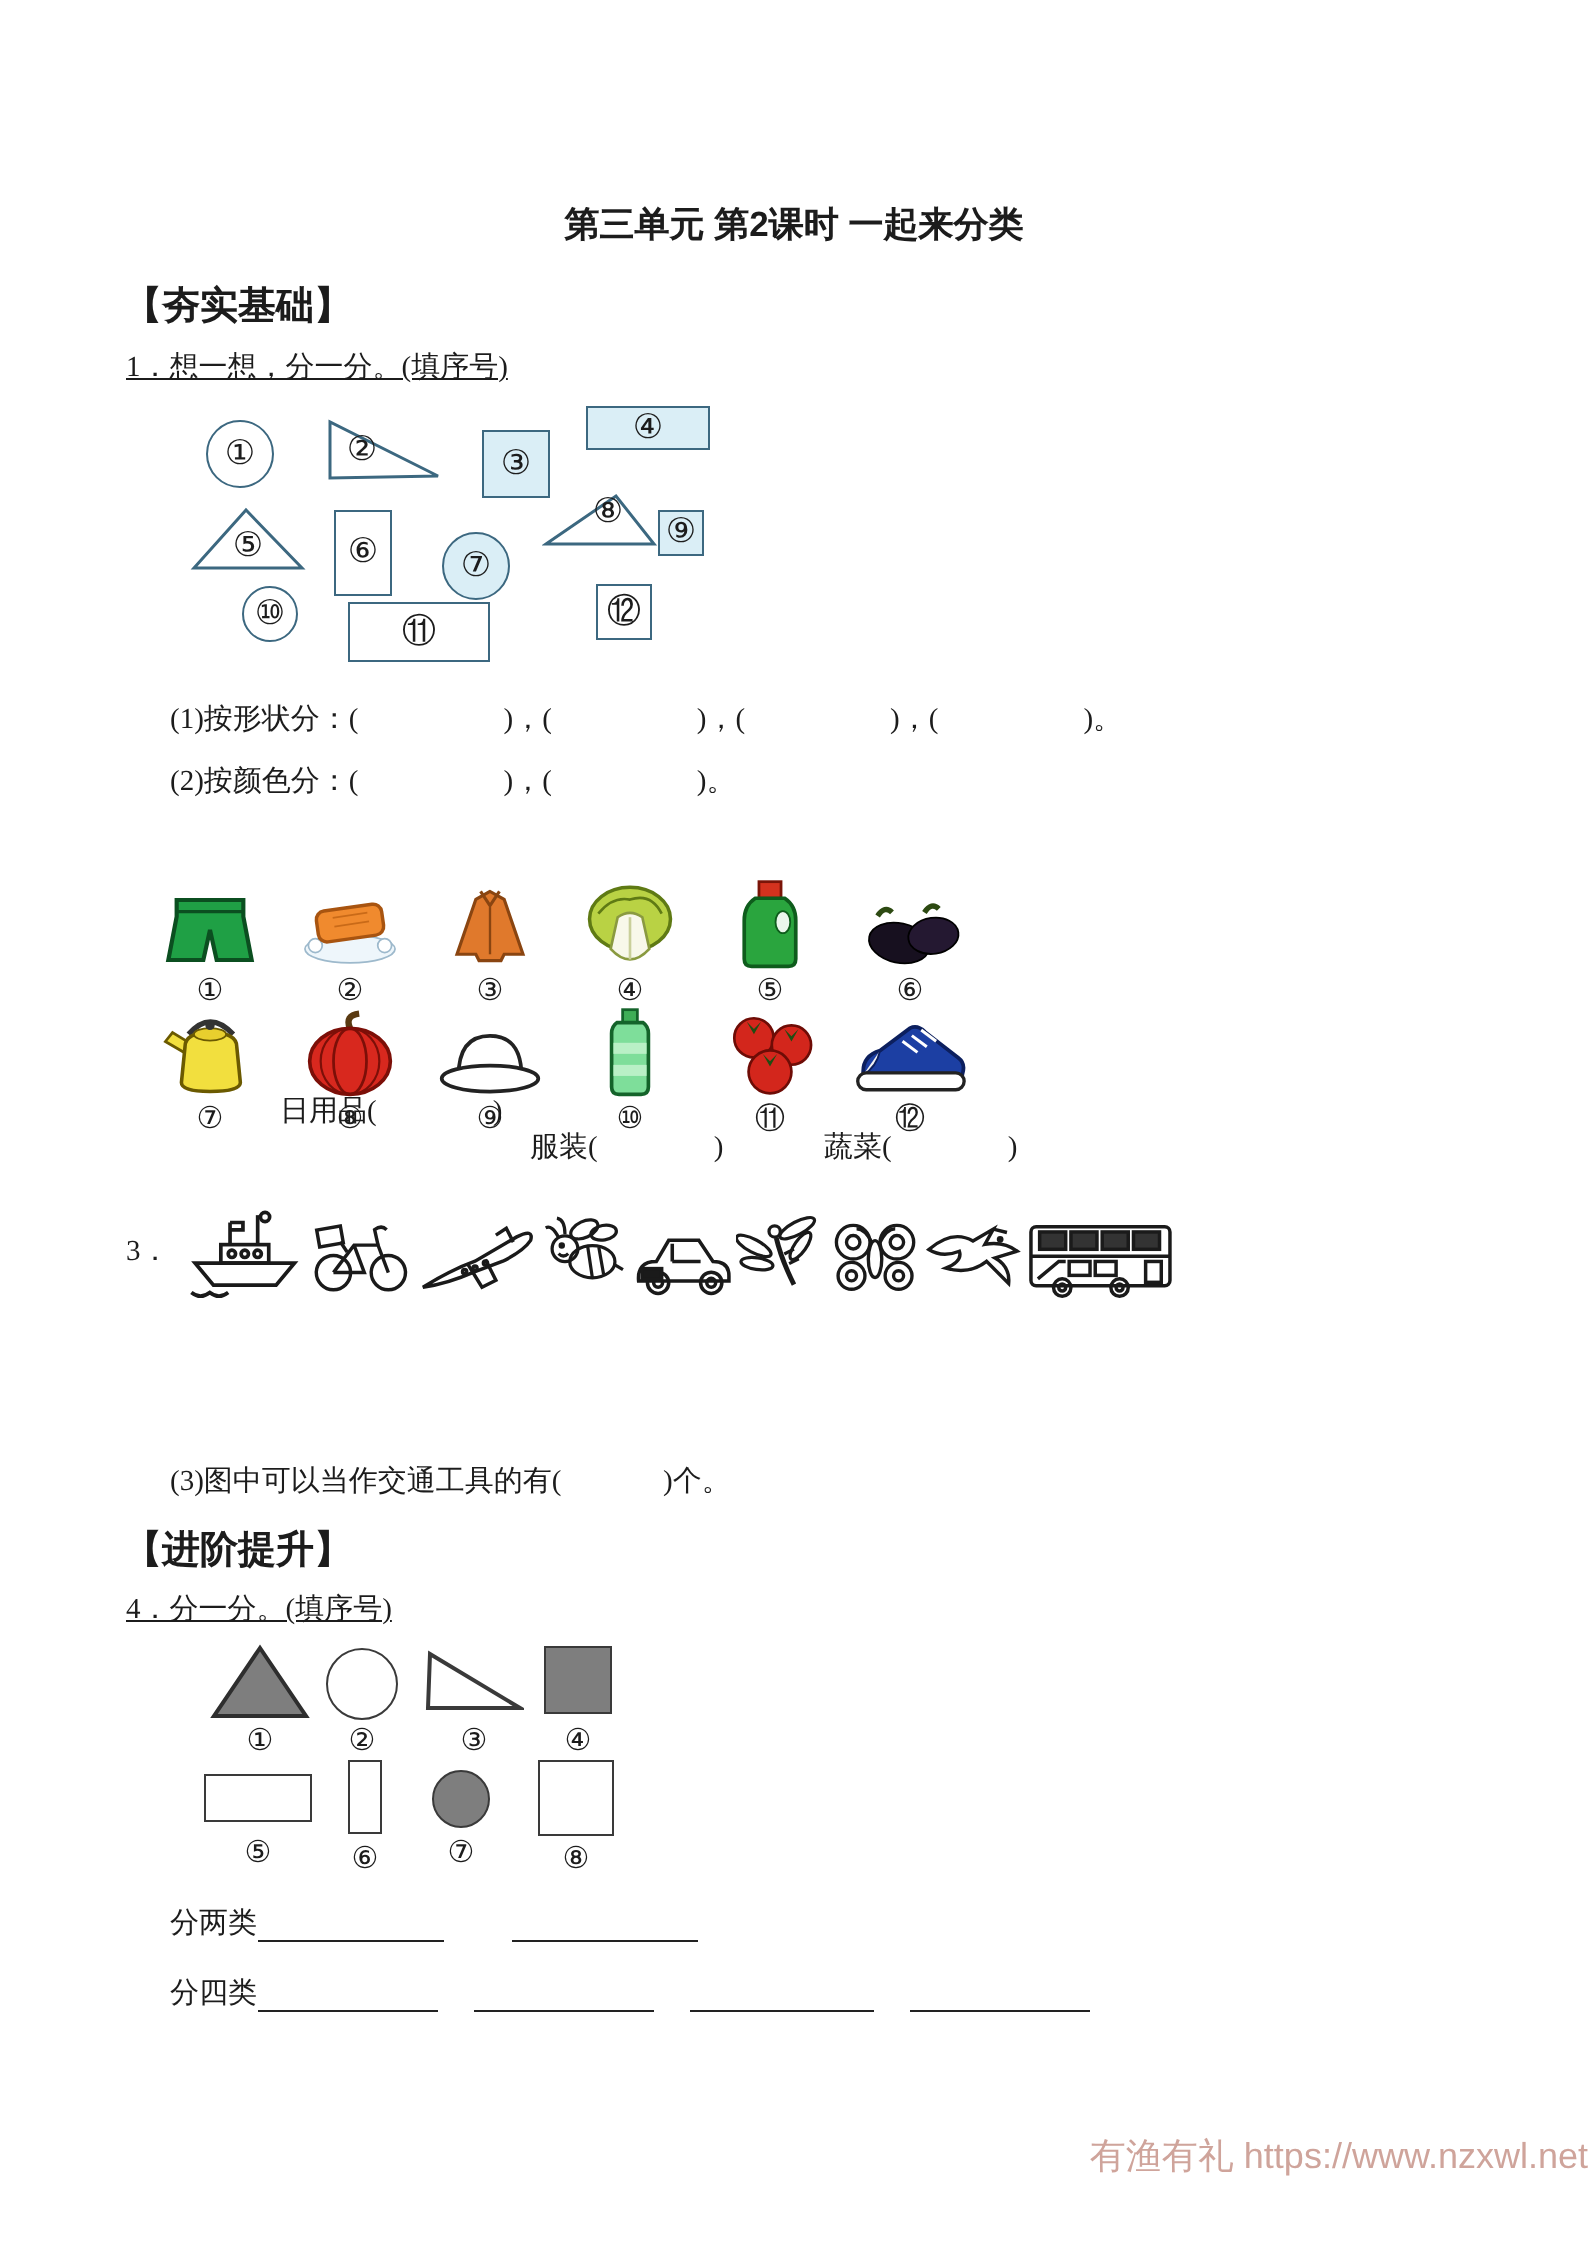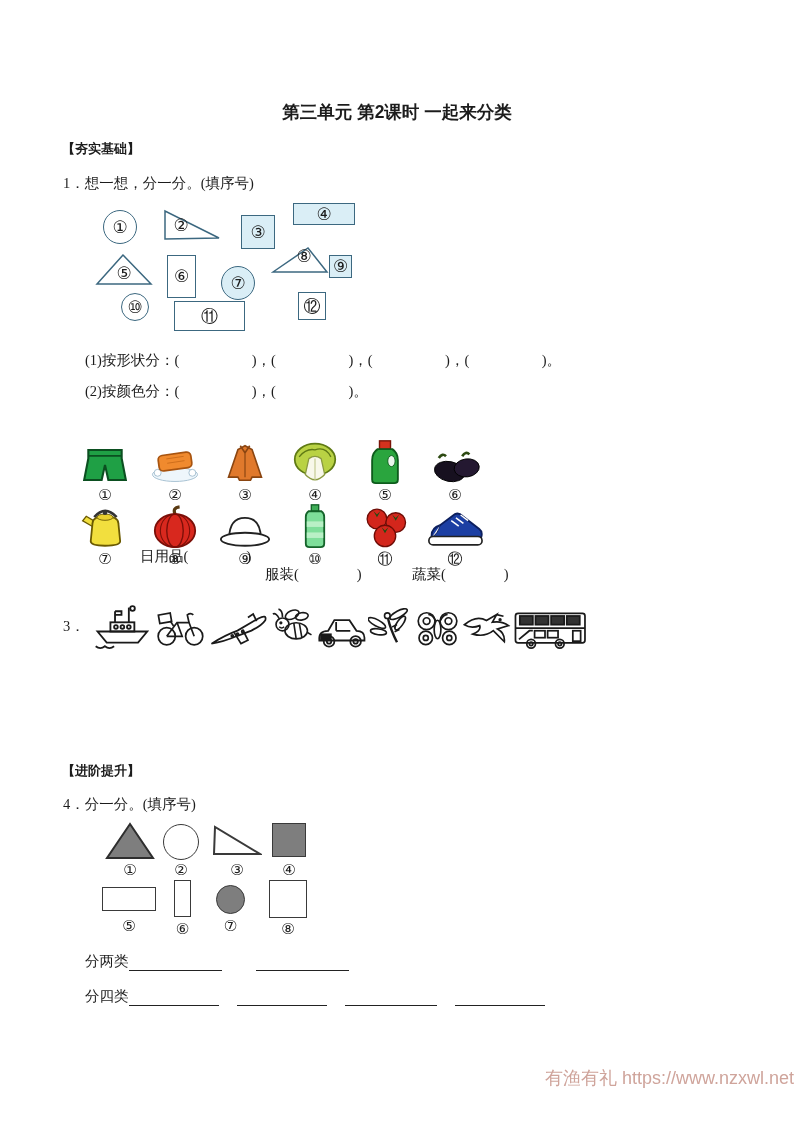--- a/index.html
+++ b/index.html
@@ -2,22 +2,22 @@
 <html><head>
 <meta charset="utf-8">
 <style>
   html,body{margin:0;padding:0;background:#ffffff;}
   .page{position:relative;width:794px;height:1088px;background:#fff;overflow:hidden;
         font-family:"Liberation Serif","DejaVu Serif",serif;color:#1c1c1c;}
   .abs{position:absolute;}
   .line{white-space:pre;font-size:14.5px;line-height:1.2;}
   .title{width:100%;text-align:center;font-family:"Liberation Sans","DejaVu Sans",sans-serif;
          font-weight:bold;font-size:17.5px;}
-  .sec-header{font-family:"Liberation Sans","DejaVu Sans",sans-serif;font-weight:bold;font-size:13px;}
-  .prompt{font-size:14.5px;white-space:pre;}
+  .sec-header{font-family:"Liberation Sans","DejaVu Sans",sans-serif;font-weight:bold;font-size:19px;}
+  .prompt{font-size:14.5px;white-space:pre;text-decoration:underline;}
   
   .shape-wrap{position:absolute;display:flex;align-items:center;justify-content:center;}
   .shape-wrap svg{position:absolute;inset:0;width:100%;height:100%;}
   .cnum{position:relative;z-index:2;font-size:17px;line-height:1;font-family:"DejaVu Sans",sans-serif;}
   .outl{border:1.5px solid #3c6880;box-sizing:border-box;background:#fff;}
   .outl.blue{background:#daeef6;}
   .circ{border-radius:50%;}
   .q4outl{border:1.6px solid #3a3a3a;box-sizing:border-box;background:#fff;}
   .q4outl.gray{background:#7e7e7e;}
   .qnum-under{position:absolute;text-align:center;font-size:15px;font-family:"DejaVu Sans",sans-serif;}
@@ -327,20 +327,21 @@
         <rect x="26" y="26" width="12" height="8"></rect>
         <rect x="41" y="26" width="12" height="8"></rect>
         <rect x="70" y="26" width="9" height="12"></rect>
         <circle cx="22" cy="41" r="5"></circle>
         <circle cx="22" cy="41" r="2"></circle>
         <circle cx="55" cy="41" r="5"></circle>
         <circle cx="55" cy="41" r="2"></circle>
       </svg>
   </div>
 
+  <div class="abs line" style="left:85px;top:733px;">(3)图中可以当作交通工具的有(              )个。</div>
 
   <div class="abs sec-header" style="left:62px;top:762px;">【进阶提升】</div>
 
   <div class="abs prompt" style="left:63px;top:795px;">4．分一分。(填序号)</div>
 
   <div class="abs" style="left:100px;top:821px;width:215px;height:120px;">
     <div class="shape-wrap" style="left:5px;top:1px;width:50px;height:38px;">
       <svg viewBox="0 0 50 38">
           <polygon points="25,2 2,36 48,36" fill="#7e7e7e" stroke="#2e2e2e" stroke-width="2"></polygon>
         </svg>

